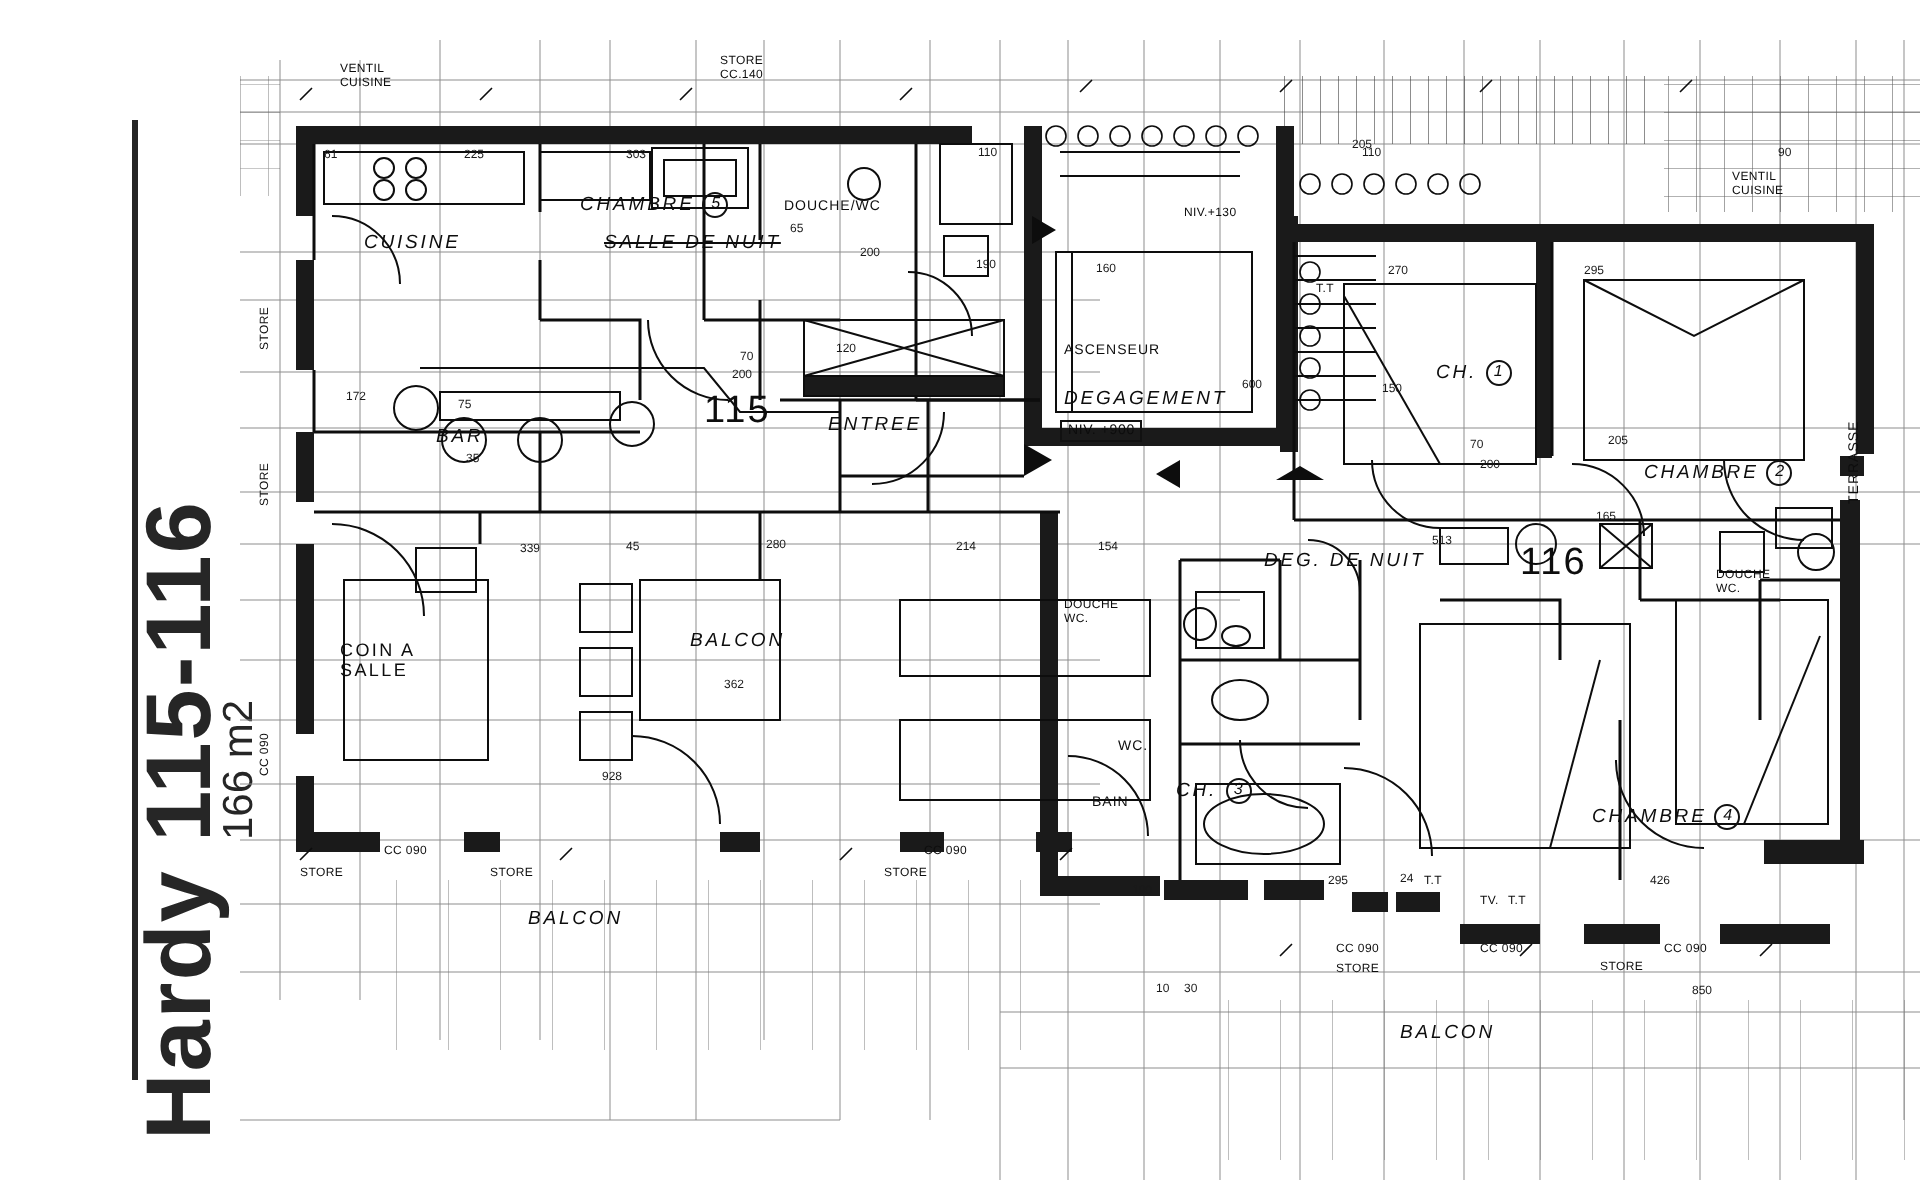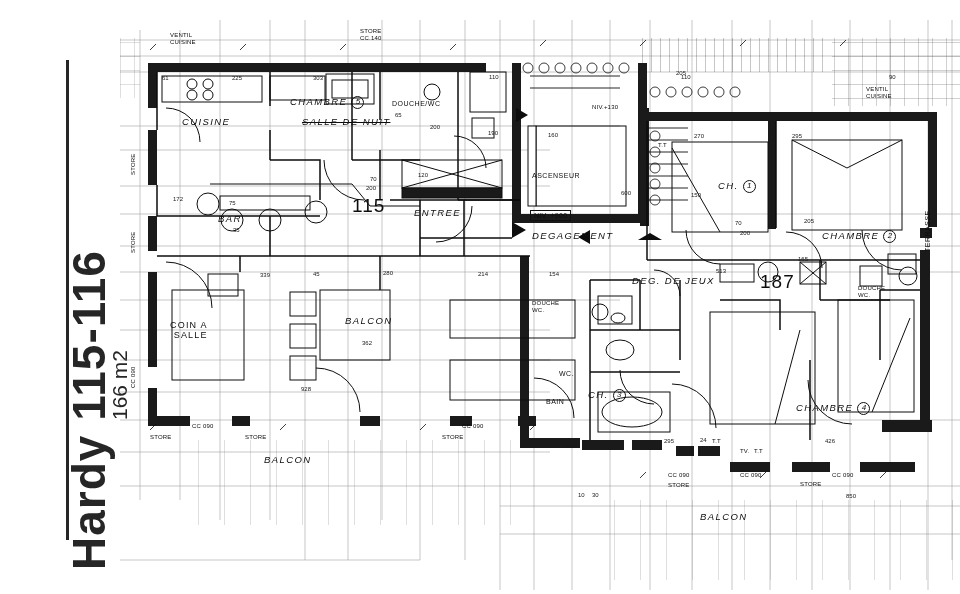--- a/index.html
+++ b/index.html
@@ -389,52 +389,52 @@
       <span>CHAMBRE</span>
       <span class="circ">5</span>
     </div>
     <div class="lbl room strike" style="left:302px;top:117px;">SALLE  DE  NUIT</div>
 
     <div class="lbl small" style="left:392px;top:100px;">DOUCHE/WC</div>
     <div class="lbl room" style="left:414px;top:208px;text-align:center;">ENTREE</div>
 
     <div class="lbl apt" style="left:304px;top:196px;margin-left:48px;">115</div>
 
-    <div class="lbl tiny two-line" style="left:170px;top:320px;text-align:right;">
+    <div class="lbl tiny two-line" style="left:170px;top:320px;">
       <div style="font-size:9px;letter-spacing:1.2px;">COIN A</div>
       <div style="font-size:9px;letter-spacing:1.2px;">SALLE</div>
     </div>
     <div class="lbl room" style="left:345px;top:316px;">BALCON</div>
     <div class="lbl room" style="left:264px;top:455px;">BALCON</div>
 
     <div class="lbl small" style="left:532px;top:172px;">ASCENSEUR</div>
-    <div class="lbl room" style="left:532px;top:195px;margin-top:36px;">DEGAGEMENT</div>
+    <div class="lbl room" style="left:532px;top:195px;">DEGAGEMENT</div>
     <div class="lbl boxed" style="left:530px;top:210px;">NIV. +900</div>
     <div class="lbl tiny" style="left:592px;top:104px;">NIV.+130</div>
 
-    <div class="lbl apt" style="left:760px;top:272px;">187</div>
+    <div class="lbl apt" style="left:760px;top:272px;">116</div>
 
     <div class="lbl room" style="left:718px;top:180px;">
       <span>CH.</span>
       <span class="circ">1</span>
     </div>
     <div class="lbl room" style="left:822px;top:230px;">
       <span>CHAMBRE</span>
       <span class="circ">2</span>
     </div>
     <div class="lbl room" style="left:588px;top:389px;">
       <span>CH.</span>
       <span class="circ">3</span>
     </div>
     <div class="lbl room" style="left:796px;top:402px;">
       <span>CHAMBRE</span>
       <span class="circ">4</span>
     </div>
 
-    <div class="lbl room" style="left:632px;top:276px;">DEG. DE JEUX</div>
+    <div class="lbl room" style="left:632px;top:276px;">DEG. DE NUIT</div>
 
     <div class="lbl tiny two-line" style="left:532px;top:300px;">
       <div>DOUCHE</div>
       <div>WC.</div>
     </div>
     <div class="lbl tiny two-line" style="left:858px;top:285px;">
       <div>DOUCHE</div>
       <div>WC.</div>
     </div>
     <div class="lbl small" style="left:559px;top:370px;">WC.</div>

